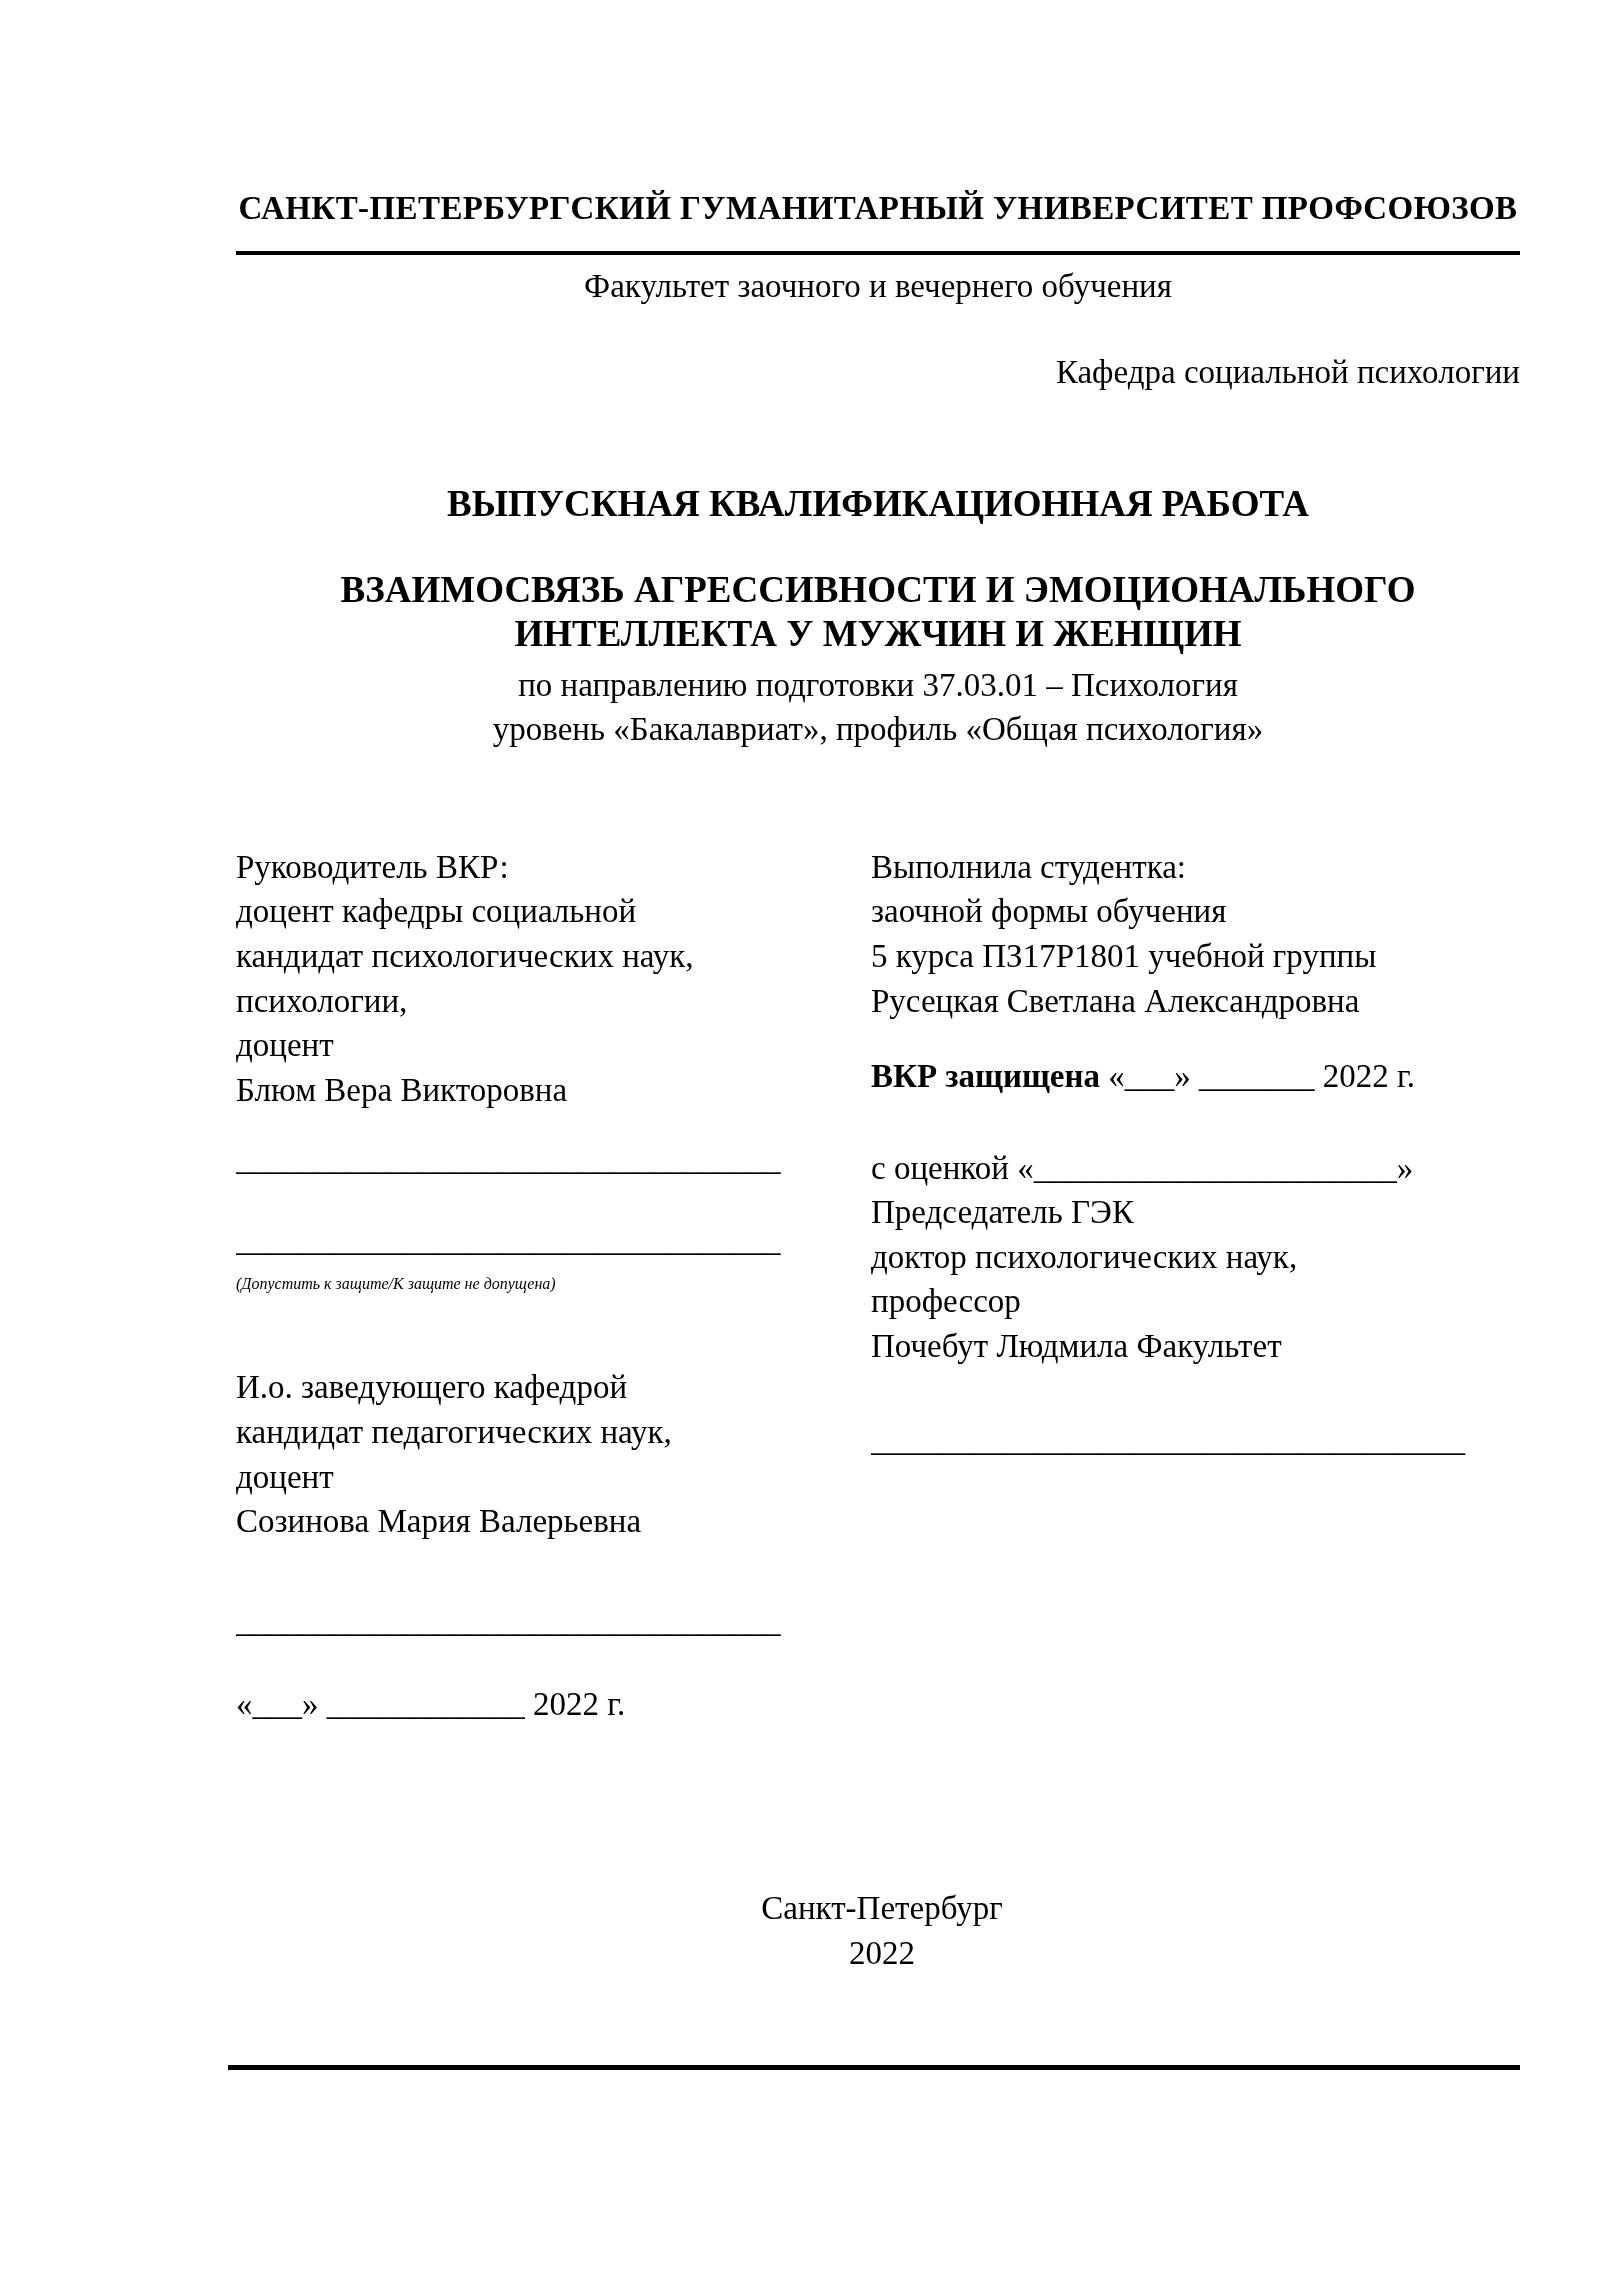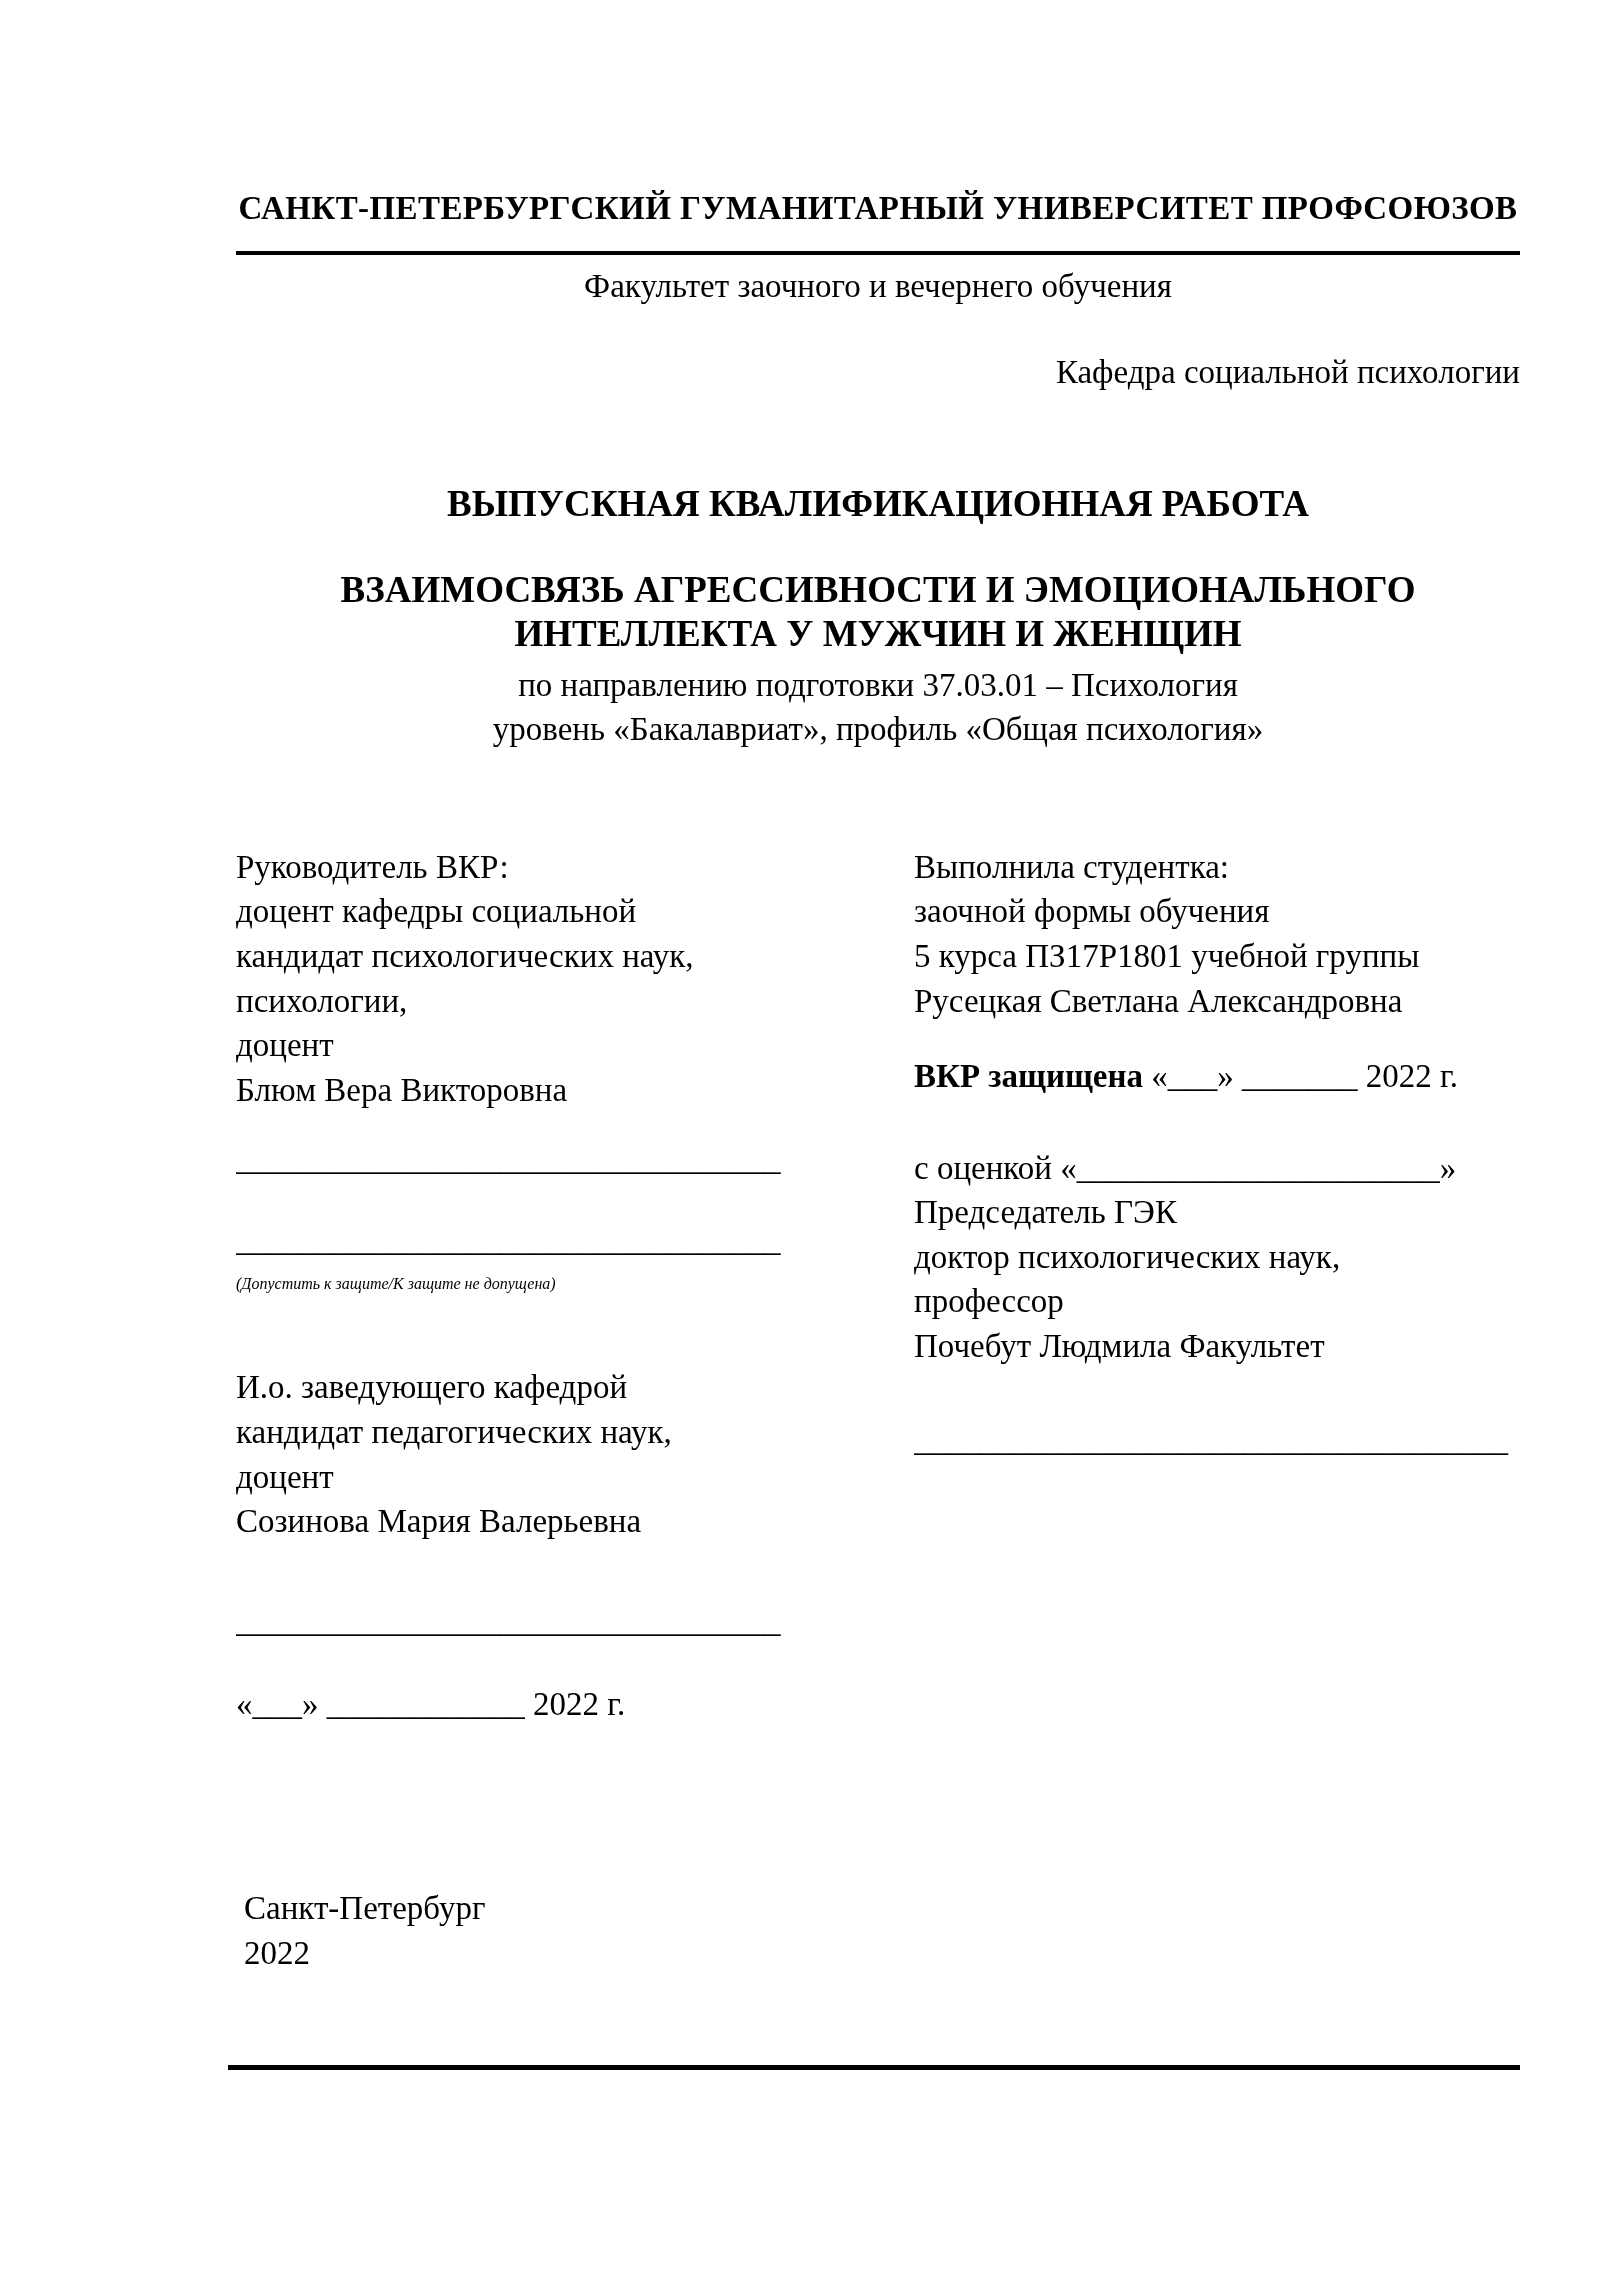--- a/index.html
+++ b/index.html
@@ -16,40 +16,40 @@
   }
   .university { text-align: center; font-weight: bold; font-size: 33px; letter-spacing: 0.4px; }
   .rule-top { height: 3.9px; background: #000; margin-top: 20.4px; }
   .faculty { text-align: center; margin-top: 9.4px; }
   .department { text-align: right; margin-top: 41px; }
   .work-type { text-align: center; font-weight: bold; font-size: 37px; margin-top: 88px; line-height: 1.2; }
   .thesis-title { text-align: center; font-weight: bold; font-size: 37px; margin-top: 41px; line-height: 1.2; }
   .direction { text-align: center; margin-top: 6.3px; }
   .level { text-align: center; }
 
-  .columns { display: flex; margin-top: 93px; gap: 43px; }
+  .columns { display: flex; margin-top: 93px; }
   .col-left { flex: 0 0 635px; }
   .col-right { flex: 1 1 auto; }
 
   .l-sig1 { margin-top: 25px; }
   .l-sig2 { margin-top: 36px; }
   .l-caption { font-size: 16px; font-style: italic; line-height: 1.2; margin-top: 12px; }
   .l-head { margin-top: 72px; }
   .l-sig3 { margin-top: 55px; }
   .l-date { margin-top: 39px; }
 
   .r-sig1 { margin-top: 116px; }
   .r-defended { margin-top: 31px; }
   .r-grade { margin-top: 47px; }
   .r-sig2 { margin-top: 50px; }
 
   .bold { font-weight: bold; }
   .sigline { white-space: nowrap; overflow: hidden; }
 
-  .footer { position: absolute; left: 244px; right: 103px; top: 1886px; text-align: left; }
+  .footer { position: absolute; left: 244px; right: 103px; top: 1886px; text-align: center; }
   .rule-bottom { position: absolute; left: 228px; top: 2065px; width: 1292px; height: 4.7px; background: #000; }
 </style>
 </head>
 <body>
 
 <div class="page">
 
   <div class="university">САНКТ-ПЕТЕРБУРГСКИЙ ГУМАНИТАРНЫЙ УНИВЕРСИТЕТ ПРОФСОЮЗОВ</div>
   <div class="rule-top"></div>
 

